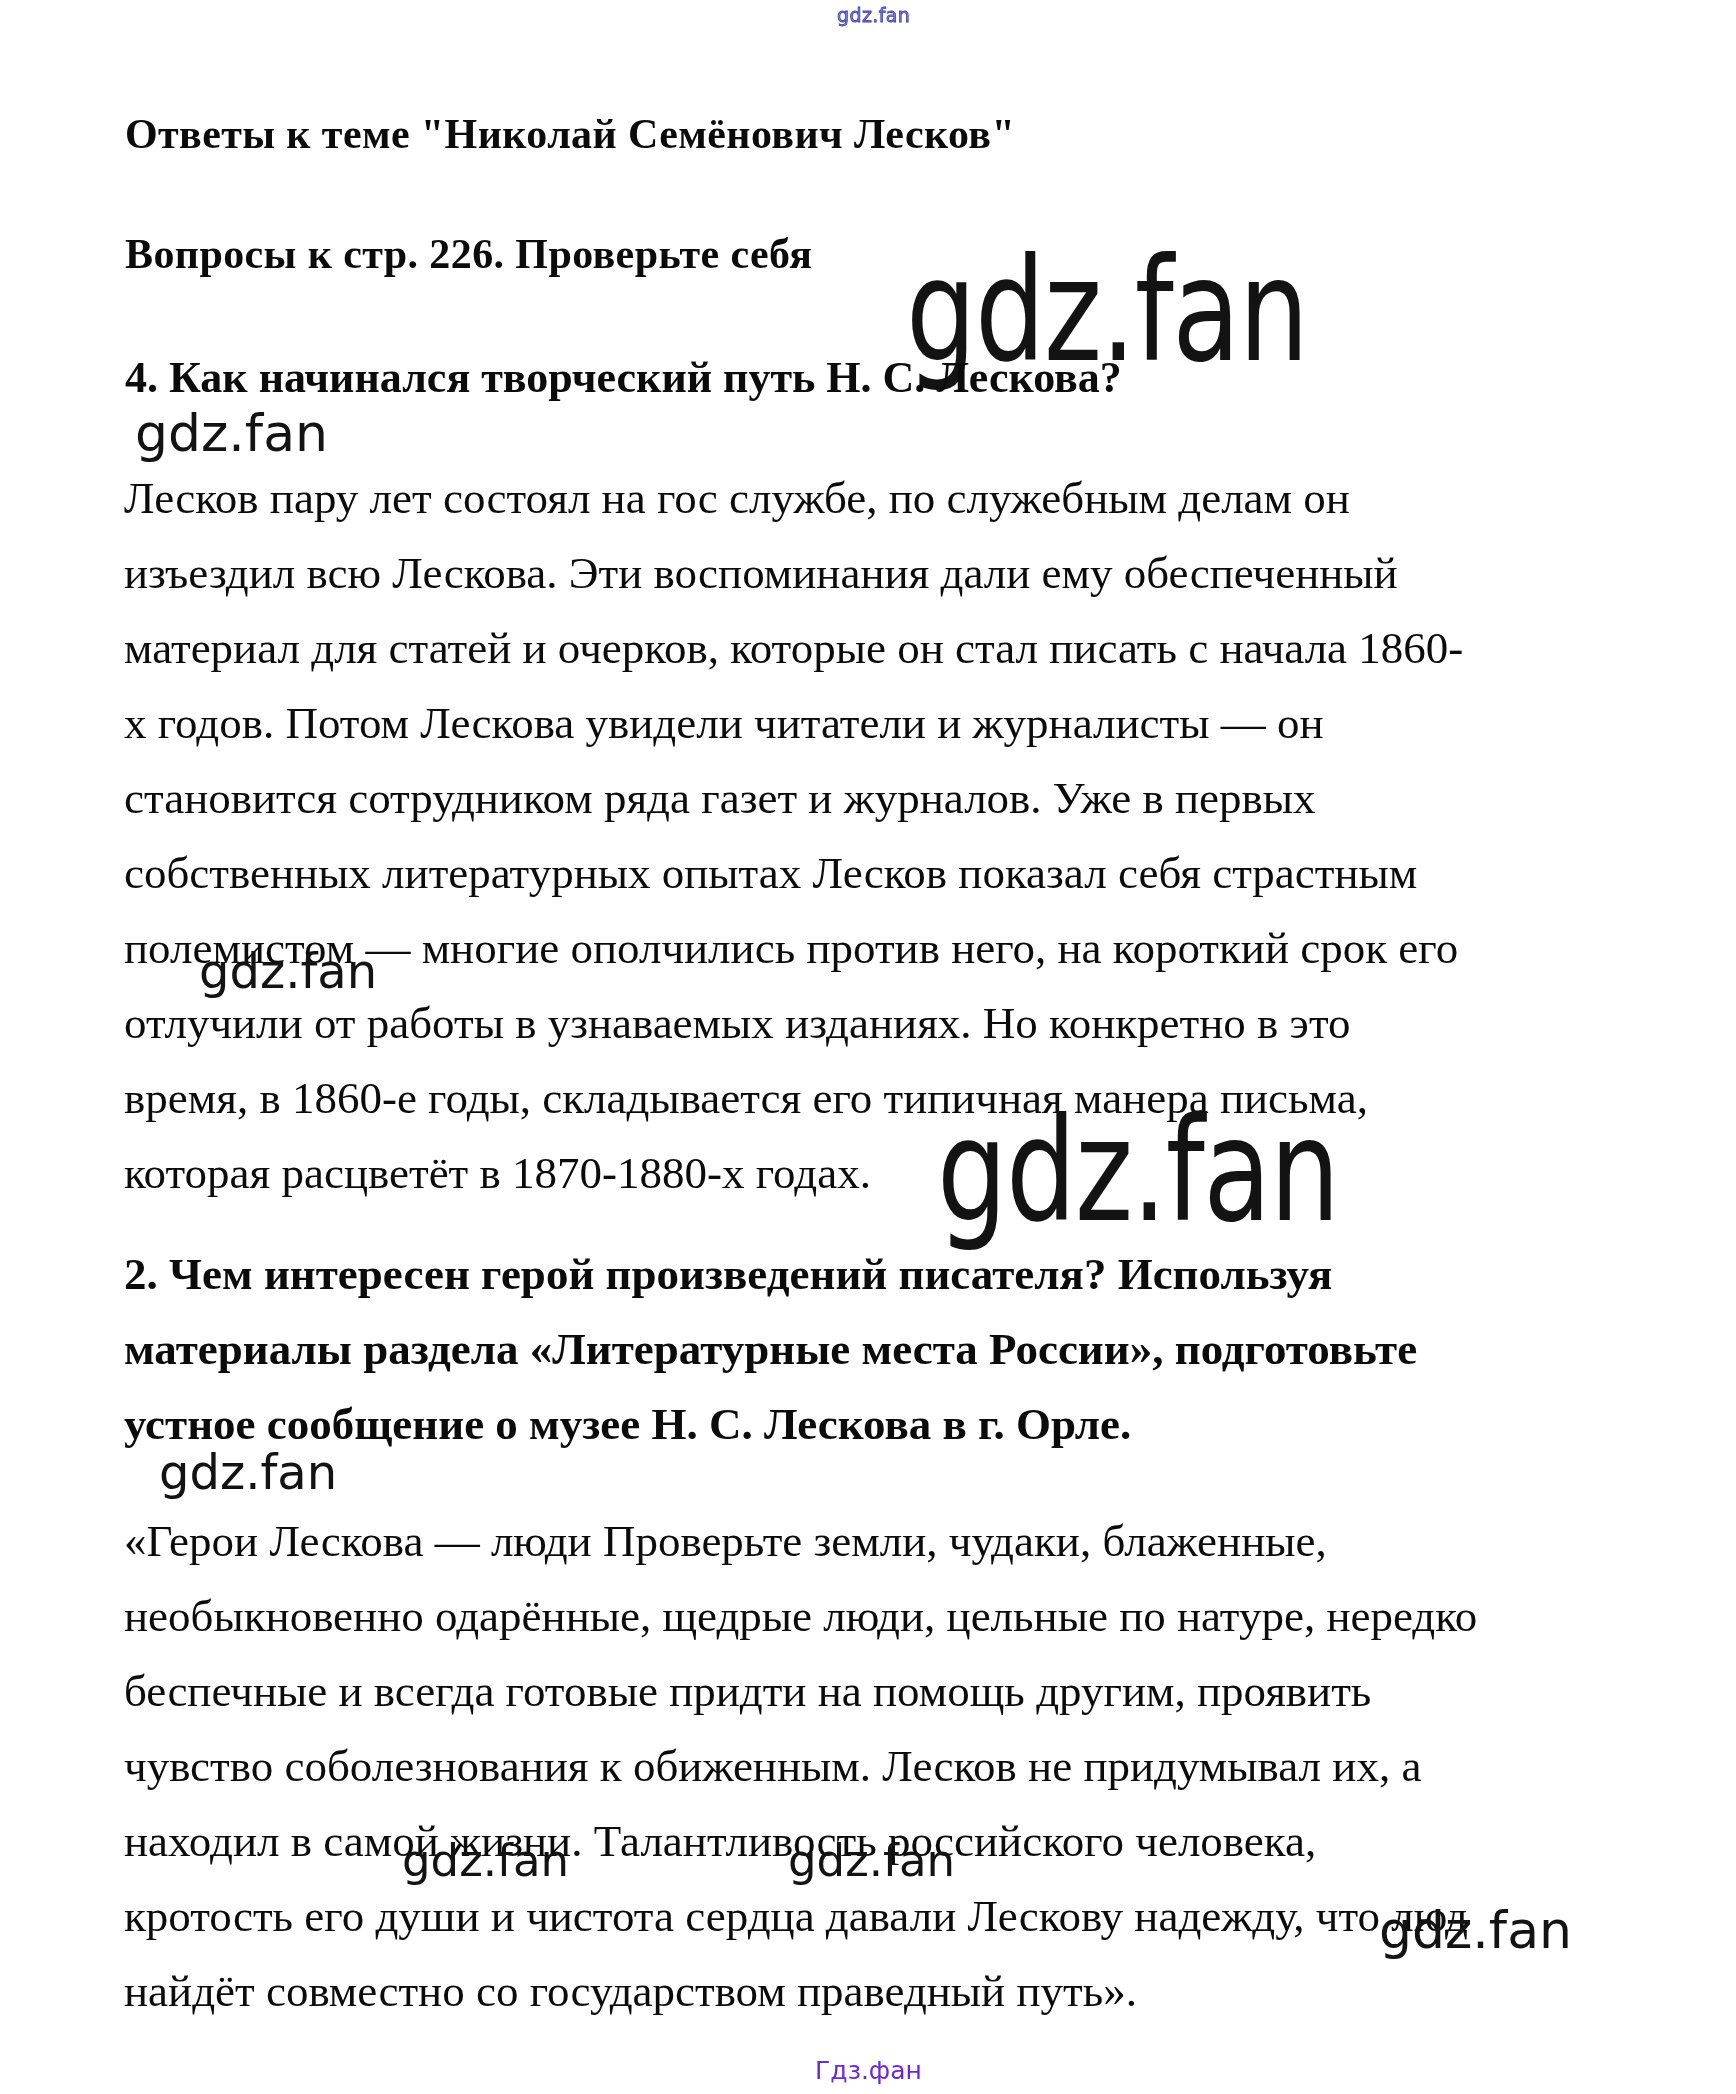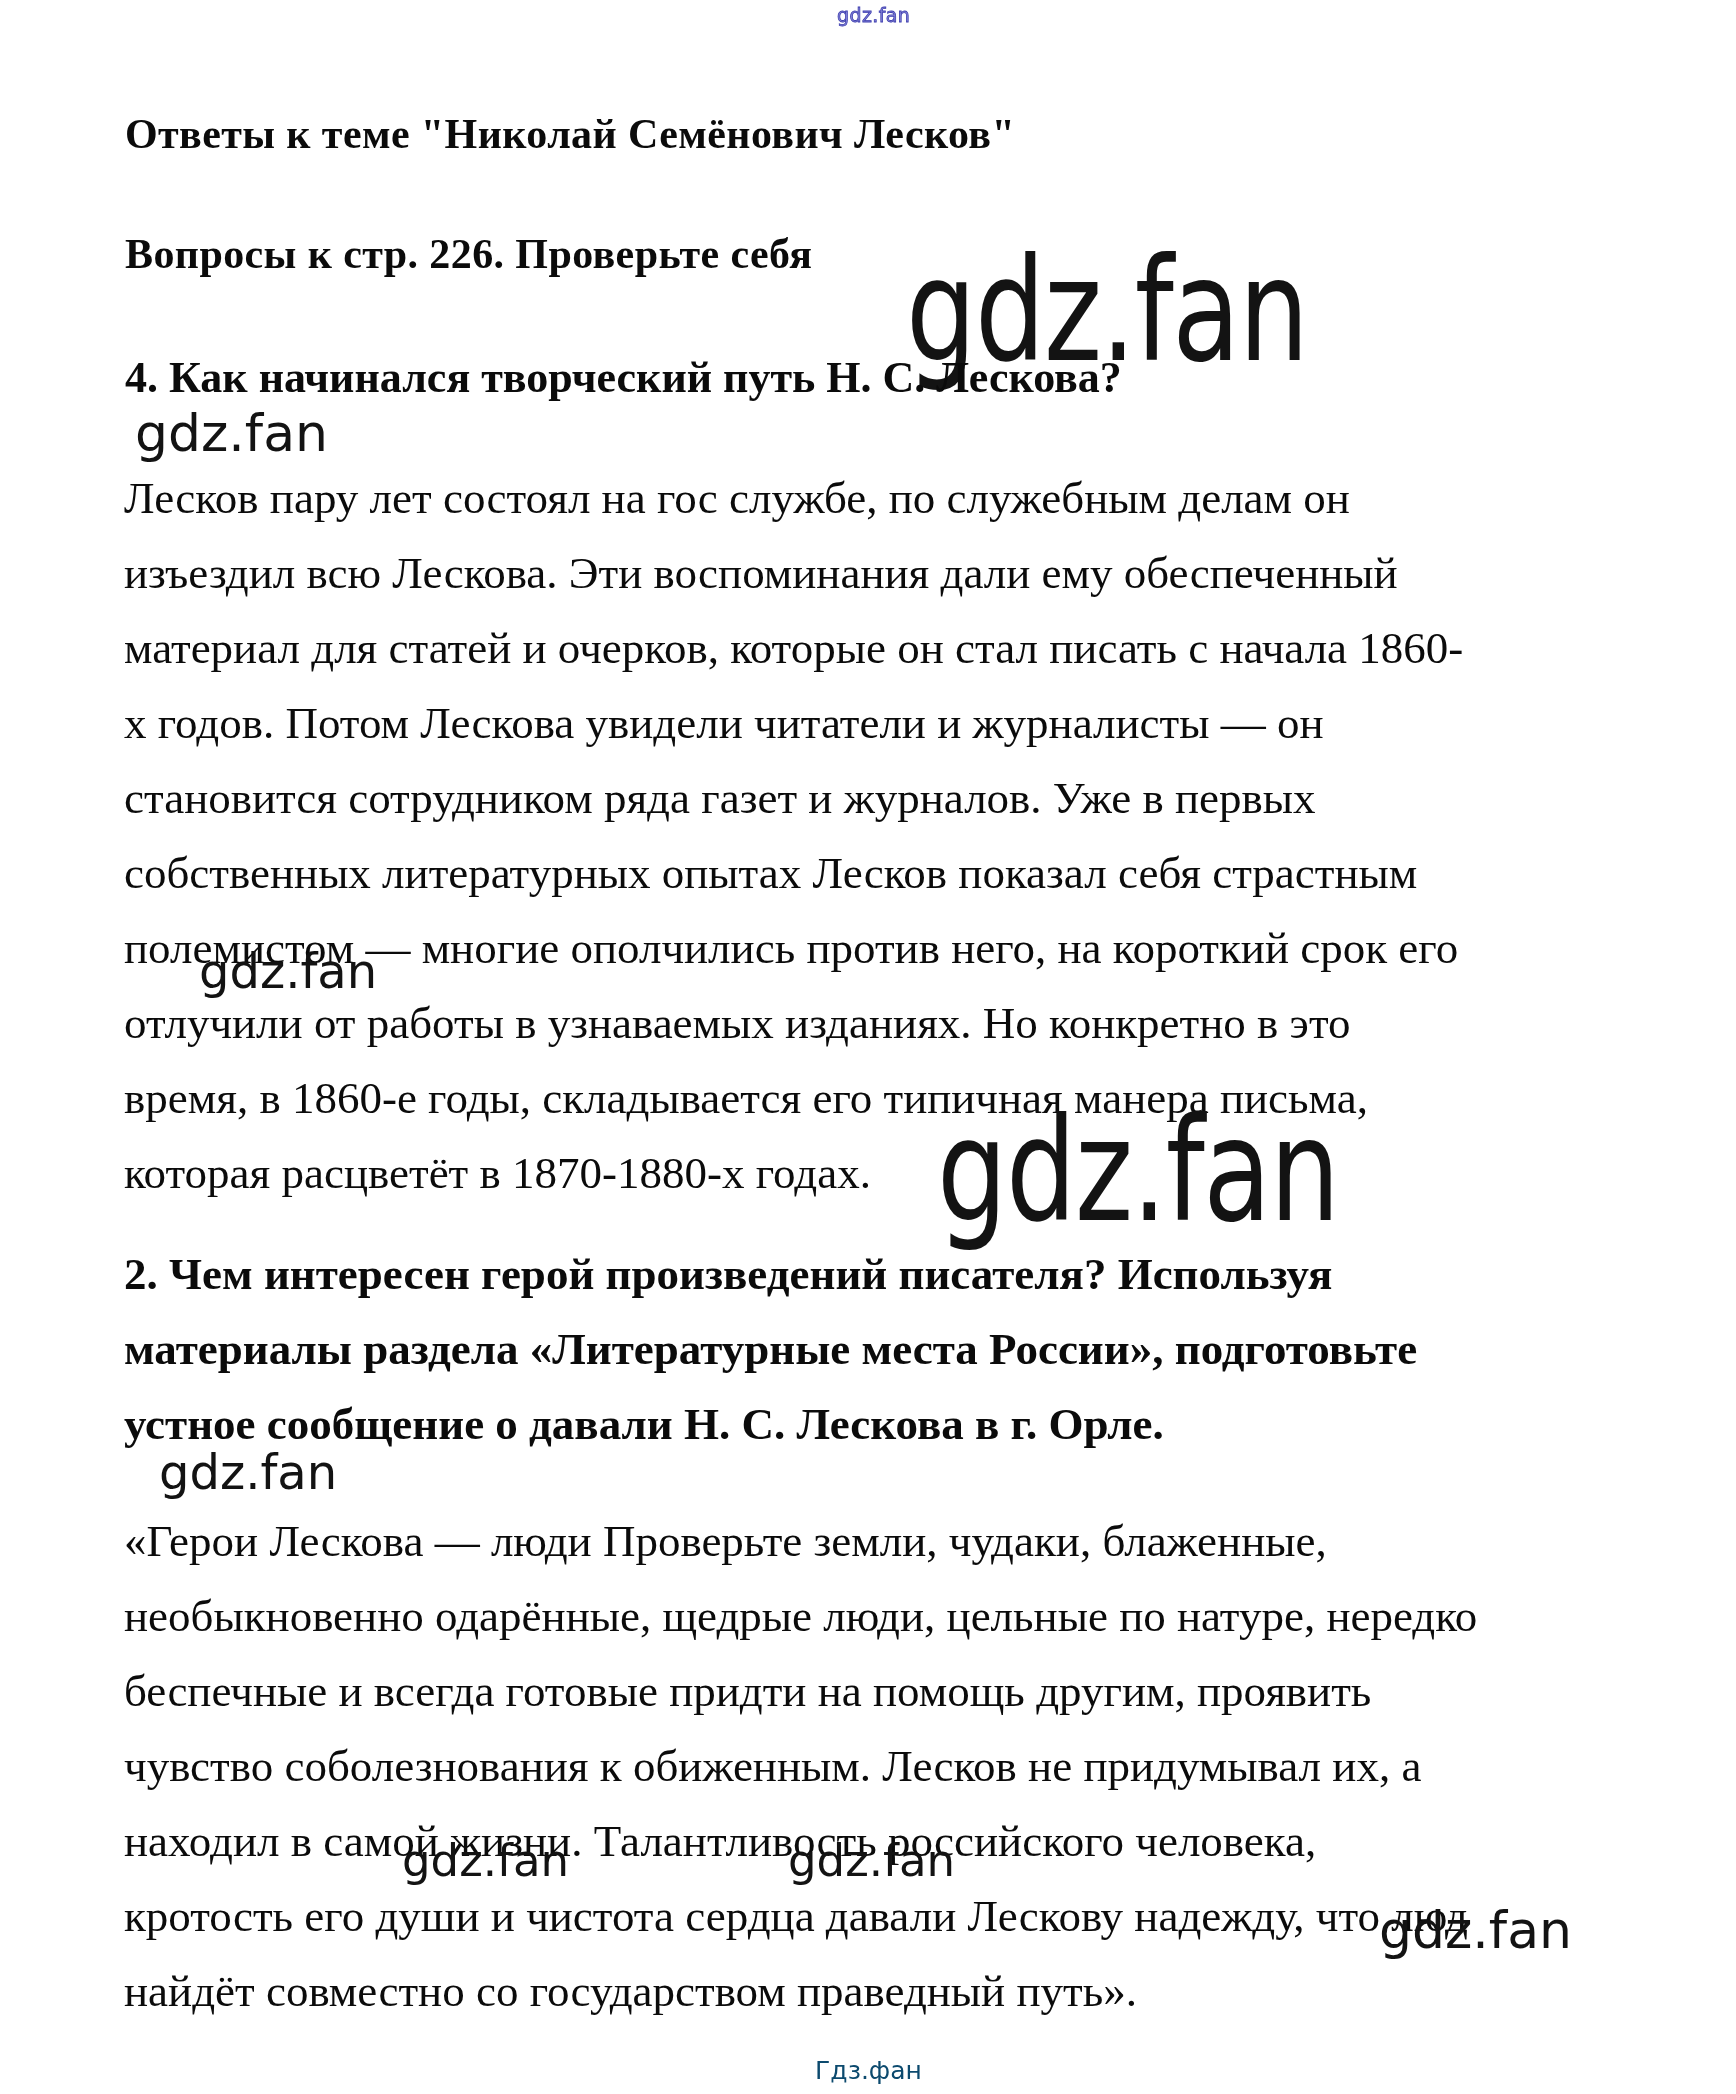--- a/index.html
+++ b/index.html
@@ -63,21 +63,21 @@
     letter-spacing: 0.4px;
   }
 
   .footer {
     position: absolute;
     left: 0;
     width: 100%;
     text-align: center;
     font-family: "DejaVu Sans", sans-serif;
     font-size: 25px;
-    color: #0c4a6e;
+    color: #6d28d9;
   }
 </style>
 </head>
 <body>
 
 <div class="page">
 
   <div class="abs wm-top" style="left:837px; top:4.2px;">gdz.fan</div>
 
   <div class="abs h-main" style="left:125px; top:111px;">Ответы к теме "Николай Семёнович Лесков"</div>
@@ -103,21 +103,21 @@
     <div class="line">которая расцветёт в 1870-1880-х годах.</div>
   </div>
 
   <div class="wm wm-sm" style="left:199px; top:947px; font-size:48px;">gdz.fan</div>
 
   <div class="wm wm-big" style="left:937px; top:1100px;">gdz.fan</div>
 
   <div class="para bold" style="left:124px; top:1237px;">
     <div class="line">2. Чем интересен герой произведений писателя? Используя</div>
     <div class="line">материалы раздела «Литературные места России», подготовьте</div>
-    <div class="line">устное сообщение о давали Н. С. Лескова в г. Орле.</div>
+    <div class="line">устное сообщение о музее Н. С. Лескова в г. Орле.</div>
   </div>
 
   <div class="wm wm-med" style="left:159px; top:1448px; font-size:48px;">gdz.fan</div>
 
   <div class="para" style="left:124px; top:1504px;">
     <div class="line">«Герои Лескова — люди Проверьте земли, чудаки, блаженные,</div>
     <div class="line">необыкновенно одарённые, щедрые люди, цельные по натуре, нередко</div>
     <div class="line">беспечные и всегда готовые придти на помощь другим, проявить</div>
     <div class="line">чувство соболезнования к обиженным. Лесков не придумывал их, а</div>
     <div class="line">находил в самой жизни. Талантливость российского человека,</div>

